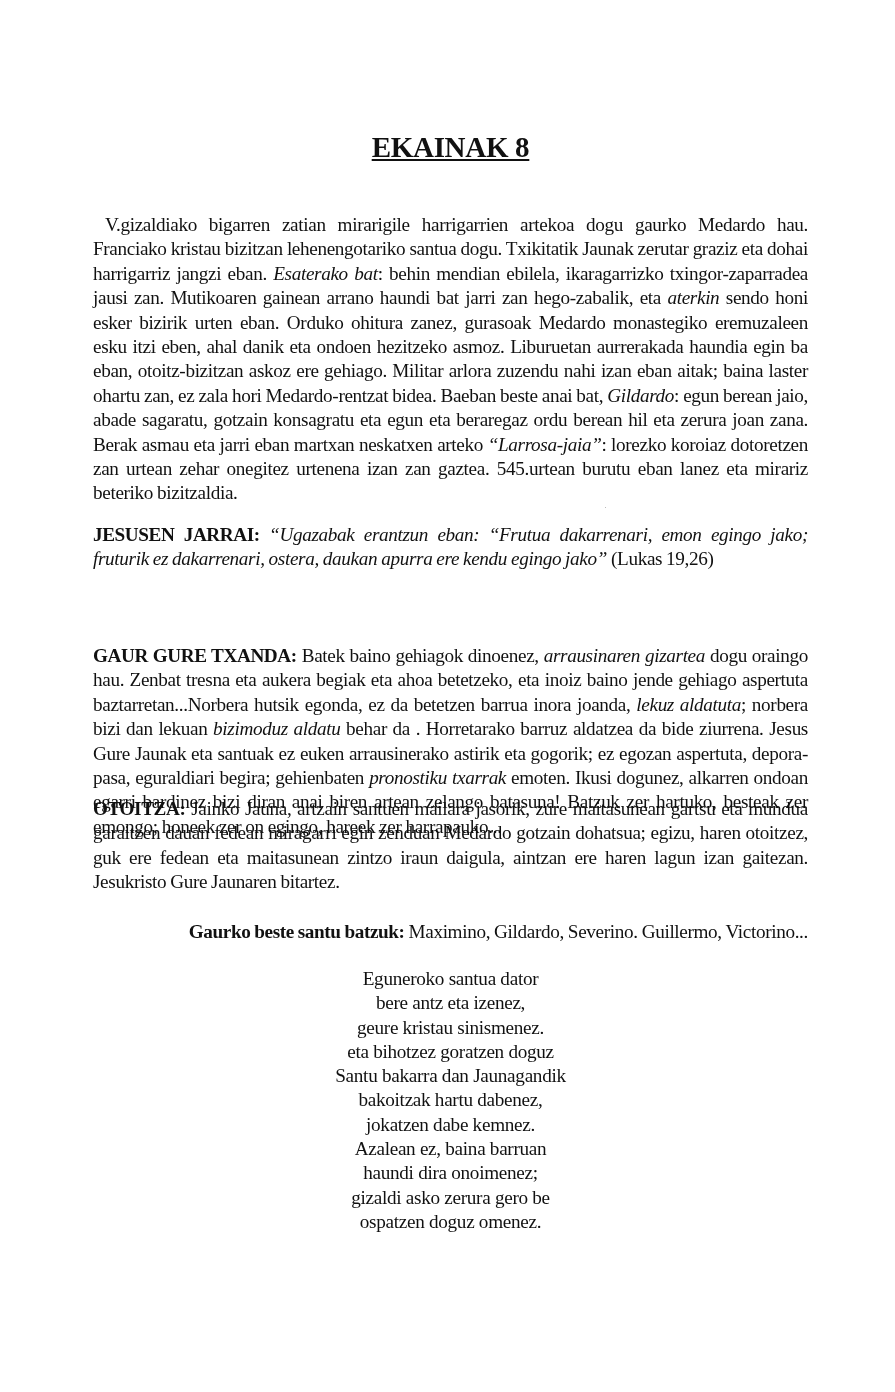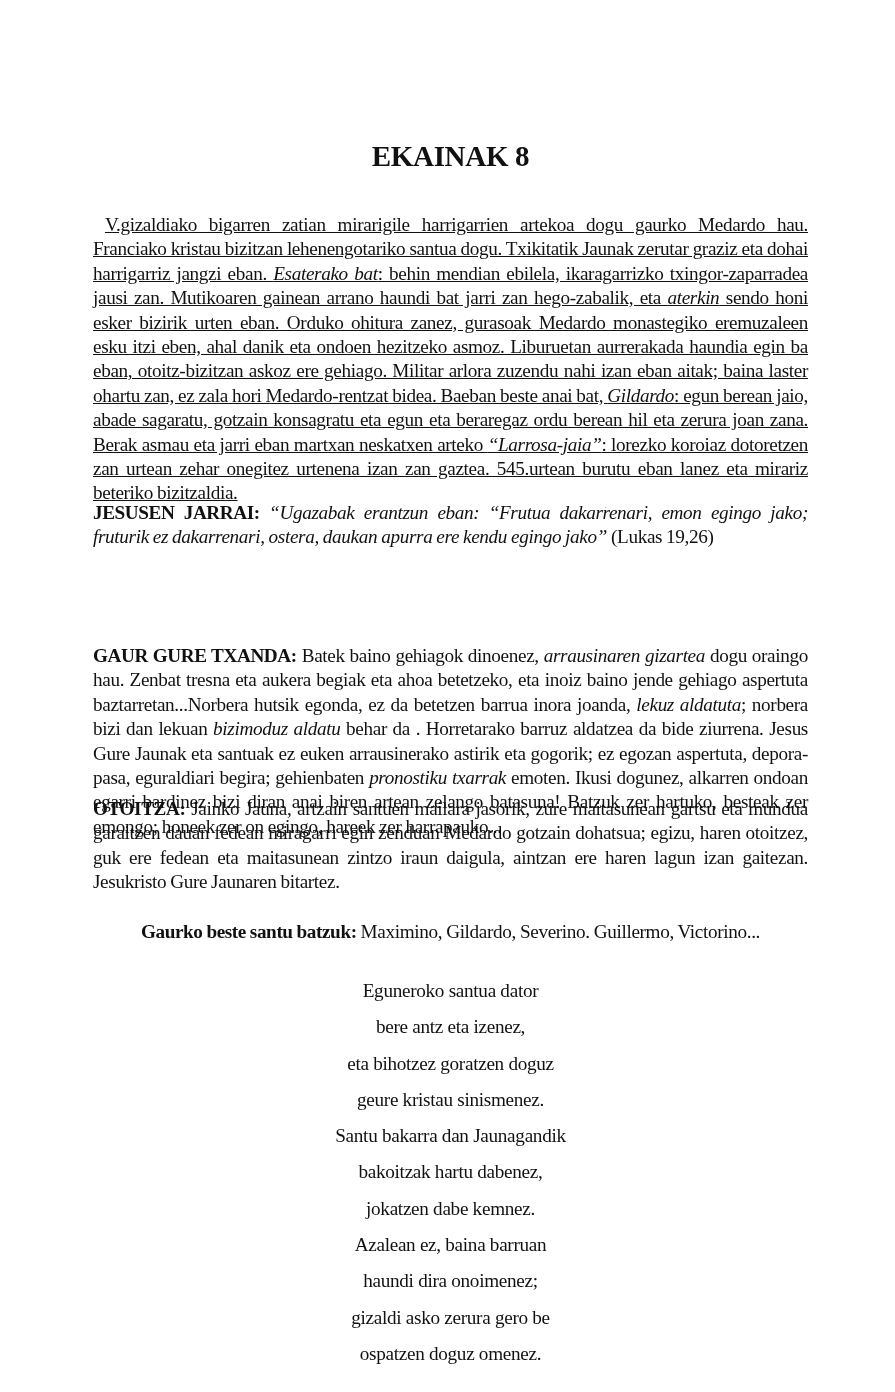--- a/index.html
+++ b/index.html
@@ -25,49 +25,49 @@
       position: absolute;
       left: 0;
       top: 128px;
       width: 715px;
       text-align: center;
       font-weight: bold;
       font-size: 29px;
       line-height: 38px;
       letter-spacing: -0.3px;
     }
-    .title-block div { margin: 9px; }
+    .title-block div { margin: 0; text-decoration: underline; }
     .para {
       position: absolute;
       left: 0;
       width: 715px;
       font-size: 19.2px;
       line-height: 24.4px;
       text-align: justify;
       letter-spacing: -0.35px;
       word-spacing: -0.5px;
     }
-    .para.intro { top: 213px; text-indent: 12px; text-decoration: underline; }
-    .para.jesusen { top: 501px; }
+    .para.intro { top: 213px; text-indent: 12px; }
+    .para.jesusen { top: 523px; }
     .para.gaur { top: 597px; margin-top: 47px; }
     .para.otoitza { top: 797px; }
-    .para.beste { top: 920px; text-align: center; }
+    .para.beste { top: 920px; text-align: right; }
     .bold { font-weight: bold; letter-spacing: -0.4px; }
     .ital { font-style: italic; }
     .poem {
       position: absolute;
       left: 0;
       top: 967px;
       width: 715px;
       text-align: center;
       font-size: 19.2px;
       line-height: 24.3px;
       letter-spacing: -0.3px;
     }
-    .poem div { margin: 12px; }
+    .poem div { margin: 0; }
     .speck {
       position: absolute;
       left: 512px;
       top: 507px;
       width: 1px;
       height: 1px;
       background: #bbbbbb;
     }
   </style>
 </head>
@@ -87,22 +87,22 @@
 
   <div class="para gaur"><span class="bold">GAUR GURE TXANDA:</span><span> Batek baino gehiagok dinoenez, </span><span class="ital">arrausinaren gizartea</span><span> dogu oraingo hau. Zenbat tresna eta aukera begiak eta ahoa betetzeko, eta inoiz baino jende gehiago aspertuta baztarretan...Norbera hutsik egonda, ez da betetzen barrua inora joanda, </span><span class="ital">lekuz aldatuta</span><span>; norbera bizi dan lekuan </span><span class="ital">bizimoduz aldatu</span><span> behar da . Horretarako barruz aldatzea da bide ziurrena.  Jesus Gure Jaunak eta santuak ez euken arrausinerako astirik eta gogorik; ez egozan aspertuta, depora-pasa, eguraldiari begira; gehienbaten </span><span class="ital">pronostiku txarrak</span><span> emoten. Ikusi dogunez, alkarren ondoan egarri bardinez bizi diran anai biren artean zelango batasuna! Batzuk zer hartuko, besteak zer emongo; honeek zer on egingo, hareek zer harrapauko...</span></div>
 
   <div class="para otoitza"><span class="bold">OTOITZA:</span><span> Jainko Jauna, artzain santuen mailara jasorik, zure maitasunean gartsu eta mundua garaitzen dauan fedean miragarri egin zenduan Medardo gotzain dohatsua; egizu, haren otoitzez, guk ere fedean eta maitasunean zintzo iraun daigula, aintzan ere haren lagun izan gaitezan. Jesukristo Gure Jaunaren bitartez.</span></div>
 
   <div class="para beste"><span class="bold">Gaurko beste santu batzuk:</span><span> Maximino, Gildardo, Severino. Guillermo, Victorino...</span></div>
 
   <div class="poem">
     <div>Eguneroko santua dator</div>
     <div>bere antz eta izenez,</div>
+    <div>geure kristau sinismenez.</div>
     <div>eta bihotzez goratzen doguz</div>
-    <div>geure kristau sinismenez.</div>
     <div>Santu bakarra dan Jaunagandik</div>
     <div>bakoitzak hartu dabenez,</div>
     <div>jokatzen dabe kemnez.</div>
     <div>Azalean ez, baina barruan</div>
     <div>haundi dira onoimenez;</div>
     <div>gizaldi asko zerura gero be</div>
     <div>ospatzen doguz omenez.</div>
   </div>
 
 </div>

